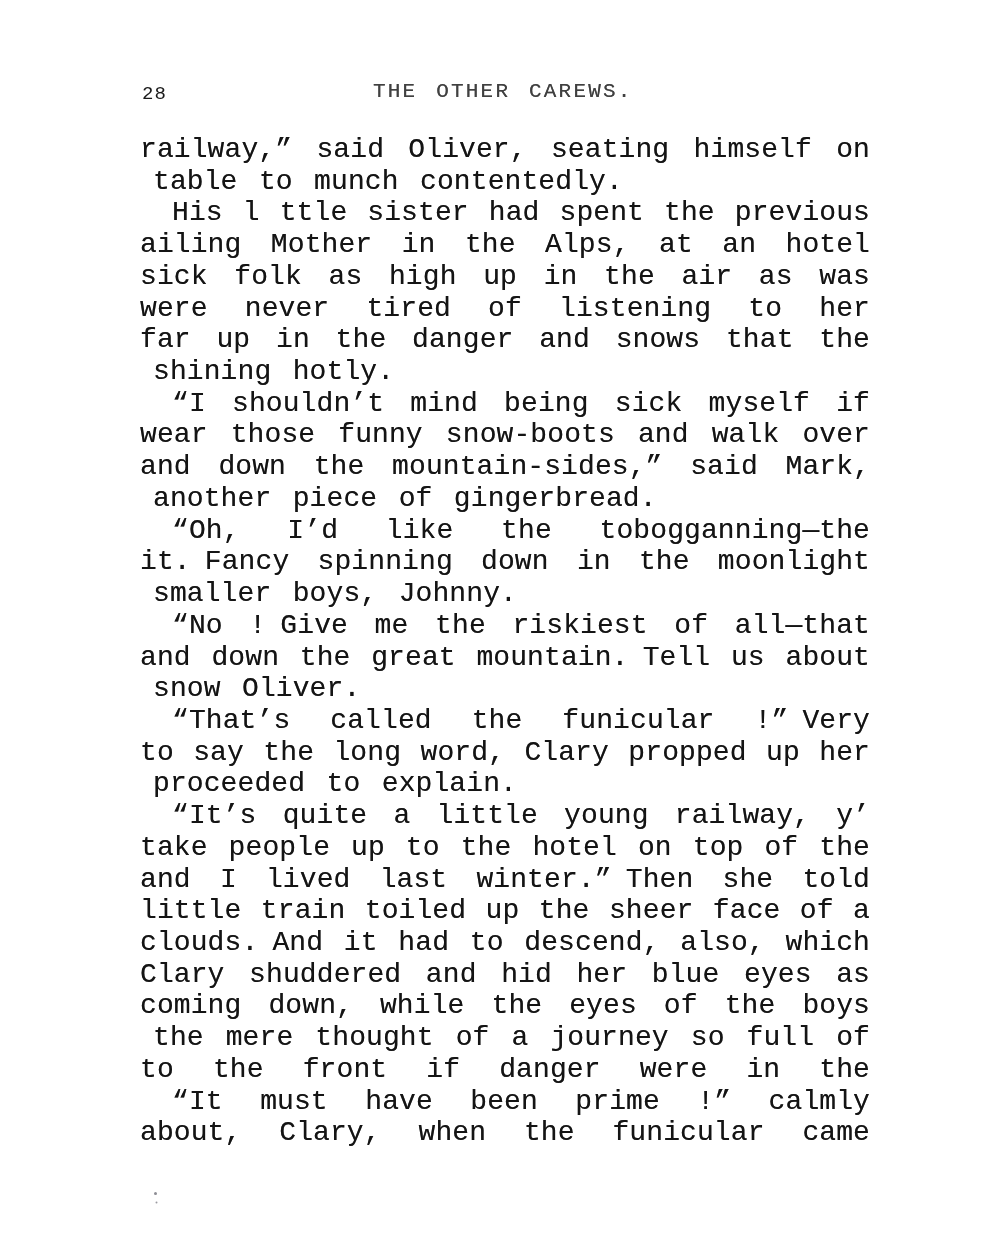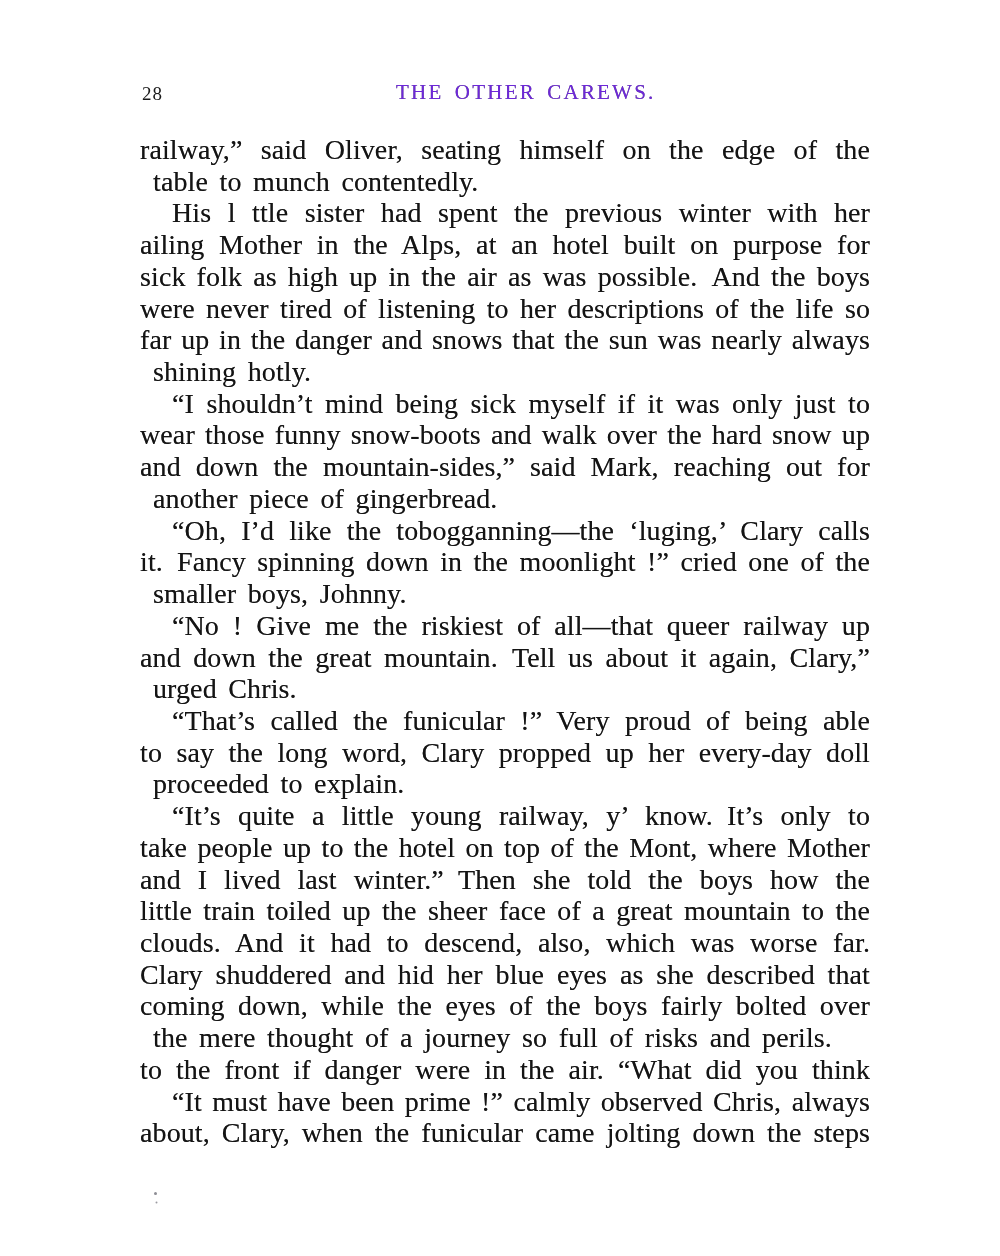--- a/index.html
+++ b/index.html
@@ -6,42 +6,41 @@
     margin: 0;
     padding: 0;
     background: #ffffff;
   }
   .book-page {
     position: relative;
     width: 1000px;
     height: 1256px;
     background: #ffffff;
     overflow: hidden;
-    font-family: Liberation Serif, serif;
+    font-family: Liberation Mono, monospace;
     color: #141414;
   }
   .page-number {
     position: absolute;
     left: 142px;
     top: 83px;
     font-size: 19px;
     letter-spacing: 1px;
     color: #1a1a1a;
   }
   .running-title {
     position: absolute;
     left: 373px;
     top: 80px;
     font-size: 21px;
     letter-spacing: 2.2px;
     word-spacing: 4px;
-    color: #6d28d9;
+    color: #404040;
     white-space: nowrap;
     text-shadow: 0 0 0.5px rgba(0,0,0,0.55);
-    margin-left: 23px;
   }
   .page-body {
     position: absolute;
     left: 140px;
     top: 134px;
     width: 730px;
     font-size: 28px;
     line-height: 31.72px;
     word-spacing: 1.5px;
     letter-spacing: 0.1px;
@@ -101,21 +100,21 @@
         <div class="line line-end">another piece of gingerbread.</div>
       </div>
       <div class="para">
         <div class="line indent">“Oh, I’d like the tobogganning—the ‘luging,’ Clary calls</div>
         <div class="line">it. Fancy spinning down in the moonlight !” cried one of the</div>
         <div class="line line-end">smaller boys, Johnny.</div>
       </div>
       <div class="para">
         <div class="line indent">“No ! Give me the riskiest of all—that queer railway up</div>
         <div class="line">and down the great mountain. Tell us about it again, Clary,”</div>
-        <div class="line line-end">urged Chris.</div>
+        <div class="line line-end">snow Oliver.</div>
       </div>
       <div class="para">
         <div class="line indent">“That’s called the funicular !” Very proud of being able</div>
         <div class="line">to say the long word, Clary propped up her every-day doll</div>
         <div class="line line-end">proceeded to explain.</div>
       </div>
       <div class="para">
         <div class="line indent">“It’s quite a little young railway, y’ know. It’s only to</div>
         <div class="line">take people up to the hotel on top of the Mont, where Mother</div>
         <div class="line">and I lived last winter.” Then she told the boys how the</div>

